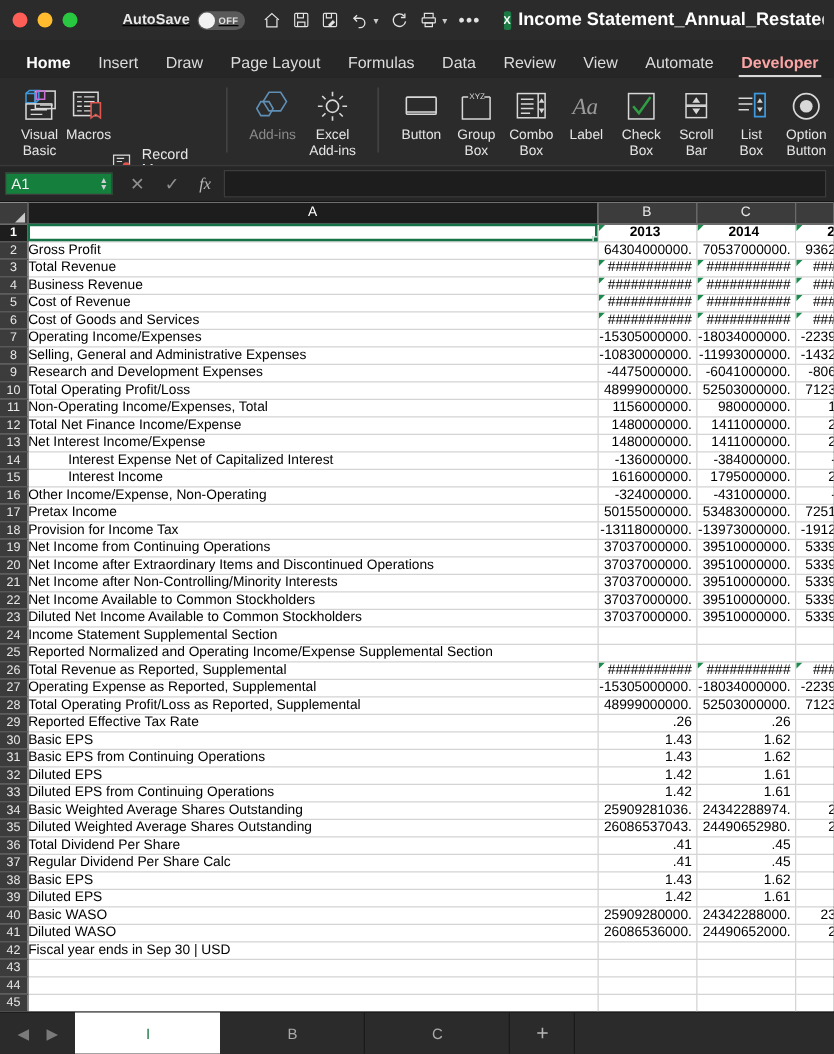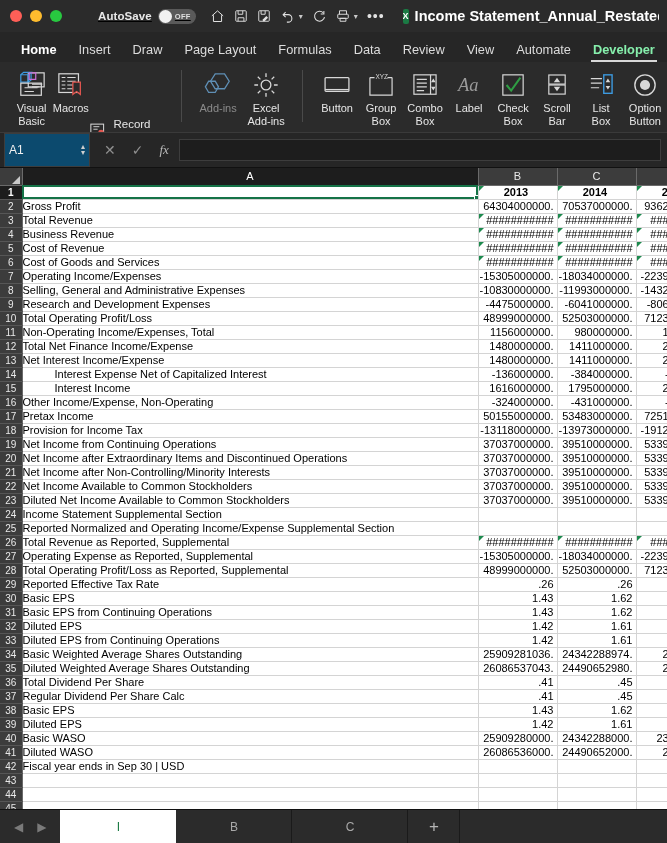--- a/index.html
+++ b/index.html
@@ -48,21 +48,21 @@
   
   .ribbon-tabs {
     height: 30px; background: #262626; display: flex; align-items: flex-end;
     padding: 0 10px; gap: 0; flex: 0 0 30px; overflow: hidden;
   }
   .rtab {
     color: #dcdcdc; font-size: 12.8px; padding: 0 11px 5px 11px;
     white-space: nowrap; position: relative;
   }
   .rtab.home { font-weight: bold; color: #ffffff; }
-  .rtab.active { font-weight: bold; color: #86efac; }
+  .rtab.active { font-weight: bold; color: #fca5a5; }
   .rtab.active::after {
     content: ""; position: absolute; left: 9px; right: 9px; bottom: 0;
     height: 2px; background: #d8d8d8;
   }
 
   
   .ribbon {
     flex: 0 0 70px; background: #2b2b2b; display: flex; align-items: stretch;
     padding: 4px 0 0 6px; overflow: hidden; position: relative;
   }
@@ -86,21 +86,21 @@
     color: #e6e6e6; font-size: 11px; text-align: center; line-height: 1.15; padding-top: 2px;
   }
   .ctrlbtn .glyph { height: 34px; display: flex; align-items: center; justify-content: center; }
 
   
   .formulabar {
     flex: 0 0 30px; background: #262626; display: flex; align-items: center;
     border-top: 1px solid #3a3a3a; border-bottom: 1px solid #111;
   }
   .namebox {
-    width: 86px; height: 34px; margin-left: 4px; background: #0c4a6e;
+    width: 86px; height: 18px; margin-left: 4px; background: #15803d;
     border: 1px solid #3d3d3d; color: #f0f0f0; font-size: 12px;
     display: flex; align-items: center; padding: 0 4px; justify-content: space-between; text-align: right;
   }
   .spin { display: flex; flex-direction: column; line-height: .7; color: #d0d0d0; font-size: 8px; }
   .fbtns { display: flex; align-items: center; gap: 16px; margin-left: 14px; }
   .fbtn { color: #8f8f8f; font-size: 14px; }
   .fx { color: #b9b9b9; font-size: 13px; font-style: italic; font-family: "Liberation Serif", serif; }
   .finput {
     flex: 1; height: 22px; margin: 0 6px 0 10px; background: #1d1d1d;
     border: 1px solid #3d3d3d; color: #f0f0f0; font-size: 12px;

